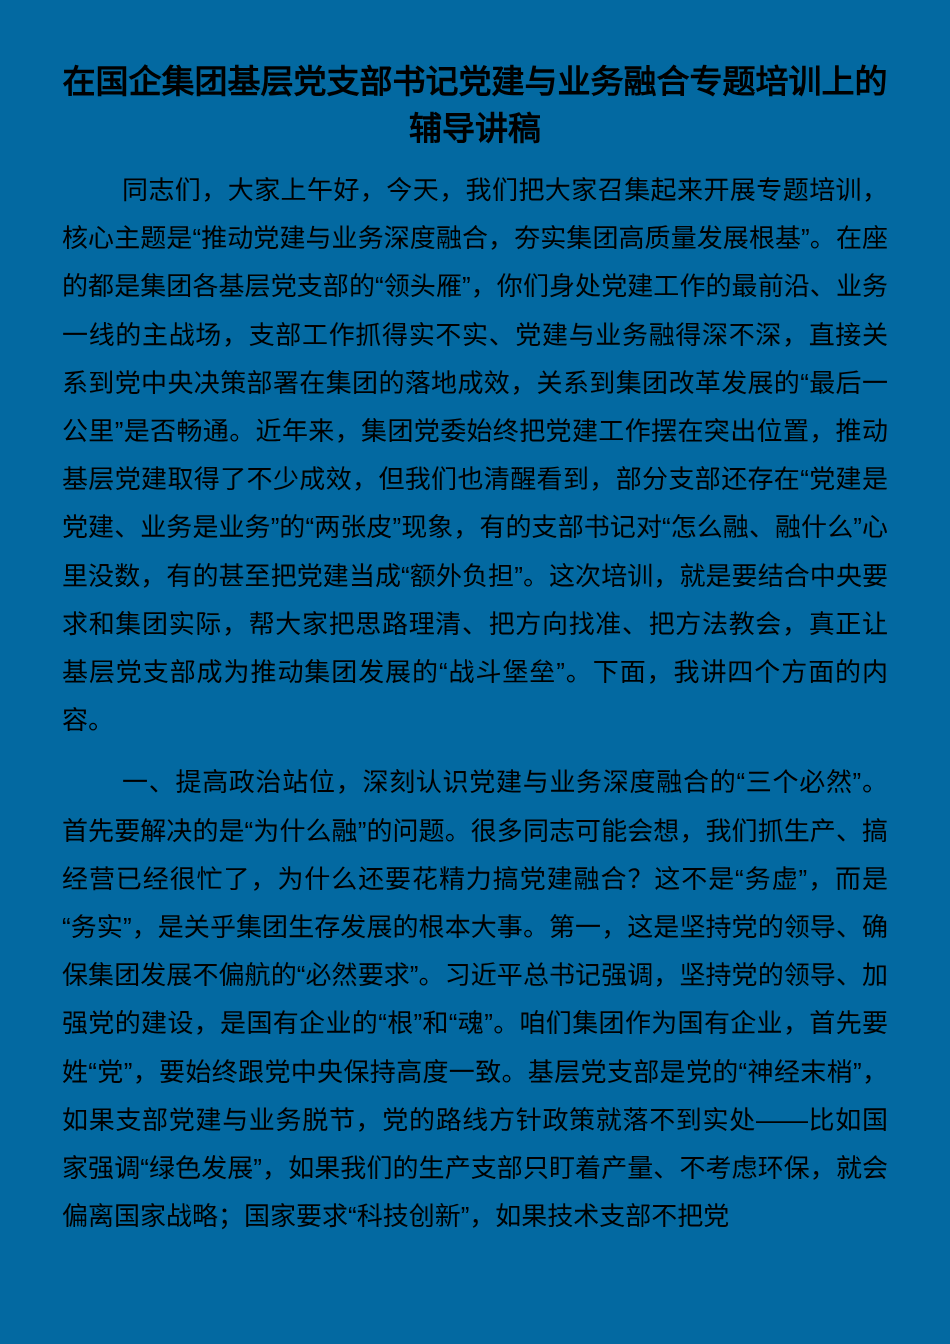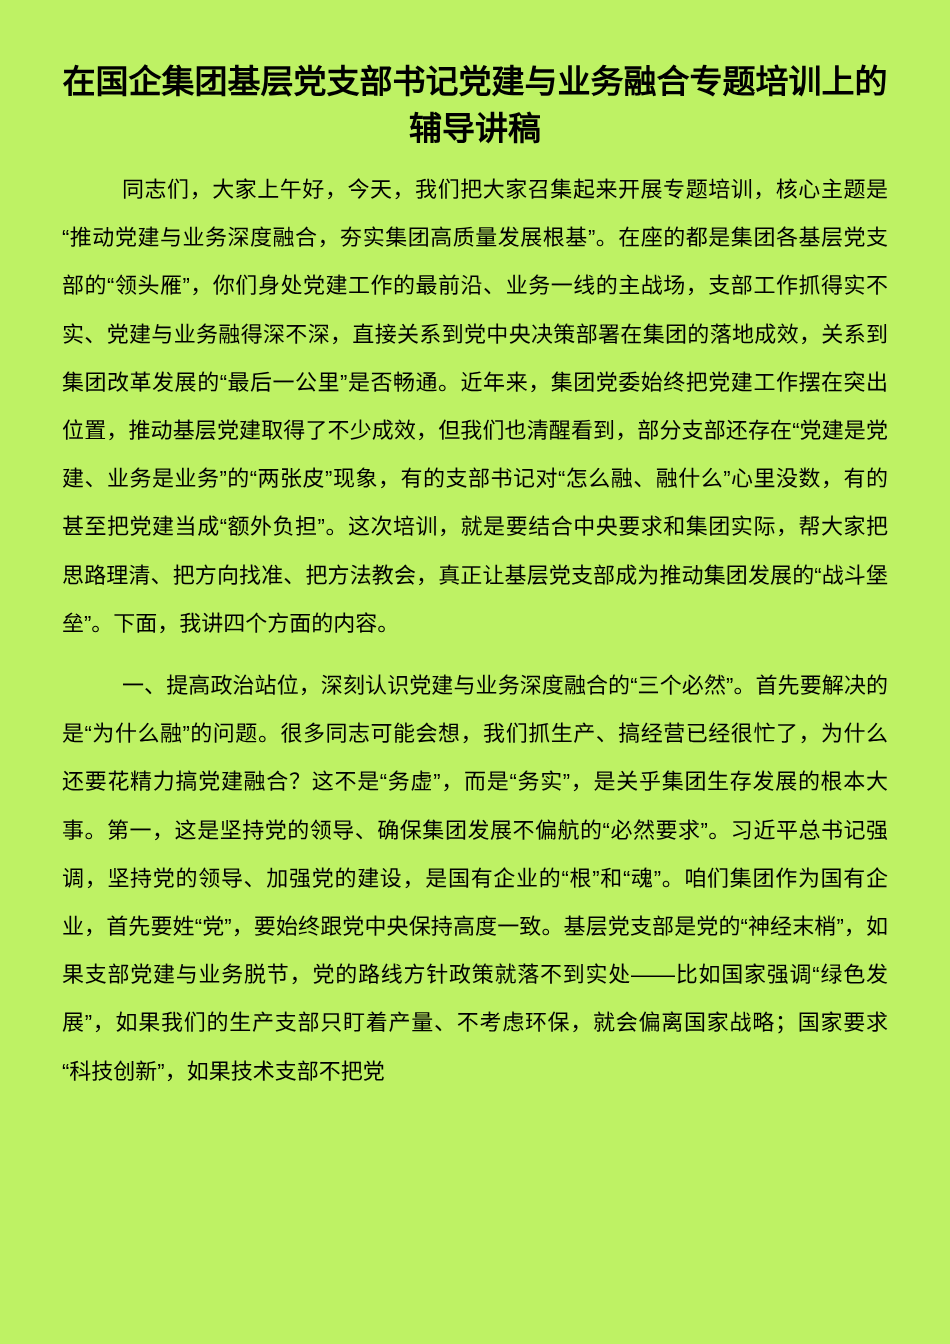--- a/index.html
+++ b/index.html
@@ -6,21 +6,21 @@
   html, body {
     margin: 0;
     padding: 0;
     background: #ffffff;
   }
 
   .page {
     position: relative;
     width: 950px;
     height: 1344px;
-    background: #bef264;
+    background: #0369a1;
     overflow: hidden;
     box-sizing: border-box;
     font-family: "Liberation Sans", "DejaVu Sans", sans-serif;
     color: #000000;
     -webkit-font-smoothing: none;
   }
 
   .content {
     position: absolute;
     left: 62px;
@@ -33,21 +33,21 @@
     font-weight: bold;
     line-height: 47px;
     text-align: center;
     letter-spacing: 0px;
     margin: 0;
     padding-top: 58px;
     color: #000000;
   }
 
   .para {
-    font-size: 22px;
+    font-size: 26px;
     line-height: 48.2px;
     text-align: justify;
     text-align-last: left;
     text-justify: inter-ideograph;
     margin: 0;
     color: #000000;
     word-break: break-all;
   }
 
   .para-body {

